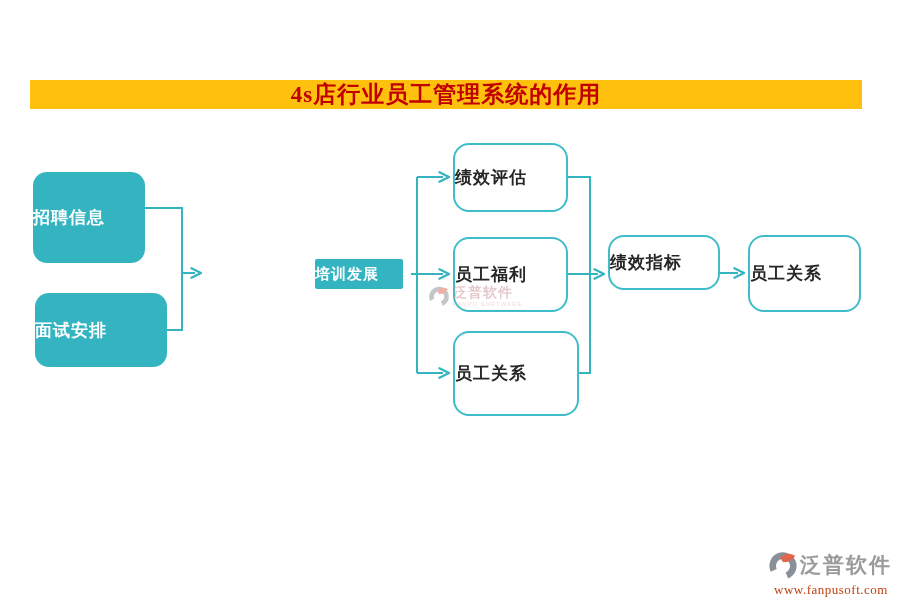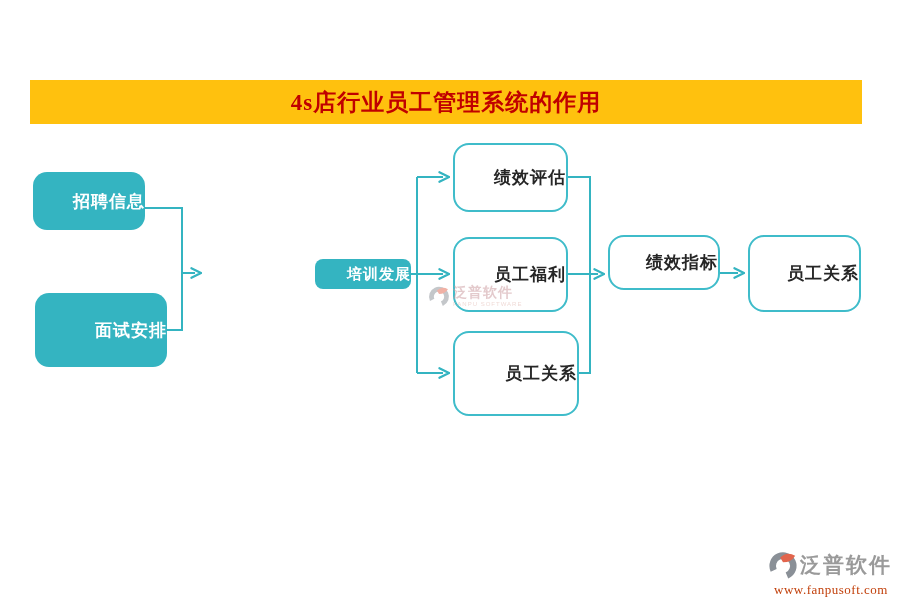--- a/index.html
+++ b/index.html
@@ -1,32 +1,32 @@
 <!DOCTYPE html>
 <html><head>
 <meta charset="utf-8">
 <style>
   html,body{margin:0;padding:0;background:#ffffff;}
   .canvas{
     position:relative;width:900px;height:600px;background:#ffffff;overflow:hidden;
     font-family:"Liberation Sans",sans-serif;
   }
   .title-bar{
-    position:absolute;left:30px;top:80px;width:832px;height:44px;
+    position:absolute;left:30px;top:80px;width:832px;height:29px;
     background:#FFC10E;display:flex;align-items:center;justify-content:center;
   }
   .title-bar span{
     font-family:"Liberation Serif",serif;
     font-size:23px;font-weight:bold;color:#C00000;letter-spacing:1px;white-space:nowrap;
   }
   .connectors{position:absolute;left:0;top:0;width:900px;height:600px;}
   .node{
-    position:absolute;display:flex;align-items:center;justify-content:flex-end;
+    position:absolute;display:flex;align-items:center;justify-content:flex-start;
     font-family:"Liberation Serif",serif;font-weight:bold;font-size:17px;letter-spacing:1px;
-    box-sizing:border-box;white-space:nowrap;padding-left:27px;
+    box-sizing:border-box;white-space:nowrap;
   }
   .node-solid{background:#34B4C1;color:#ffffff;border-radius:14px;}
   .node-outline{background:#ffffff;color:#262626;border:2.5px solid #3FBCCA;border-radius:16px;}
   .node-tag{background:#34B4C1;color:#ffffff;border-radius:2px;font-size:15px;}
 
   .watermark{
     position:absolute;left:428px;top:285px;display:flex;align-items:flex-start;
     opacity:0.5;pointer-events:none;
   }
   .watermark .wm-txt{margin-left:3px;line-height:1;}
@@ -67,30 +67,30 @@
       <path d="M417,373 H443" marker-end="url(#arw)"></path>
 
       <path d="M568,177 H590 V373 H568"></path>
 
       <path d="M568,274 H598" marker-end="url(#arw)"></path>
 
       <path d="M720,273 H738" marker-end="url(#arw)"></path>
     </g>
   </svg>
 
-  <div class="node node-solid" style="left:33px;top:172px;width:112px;height:58px;">
+  <div class="node node-solid" style="left:33px;top:172px;width:112px;height:91px;">
     <span>招聘信息</span>
   </div>
 
   <div class="node node-solid" style="left:35px;top:293px;width:132px;height:74px;">
     <span>面试安排</span>
   </div>
 
 
-  <div class="node node-tag" style="left:315px;top:259px;width:96px;height:30px;border-radius:8px;">
+  <div class="node node-tag" style="left:315px;top:259px;width:88px;height:30px;">
     <span>培训发展</span>
   </div>
 
   <div class="node node-outline" style="left:453px;top:143px;width:115px;height:69px;">
     <span>绩效评估</span>
   </div>
 
   <div class="node node-outline" style="left:453px;top:237px;width:115px;height:75px;">
     <span>员工福利</span>
   </div>

